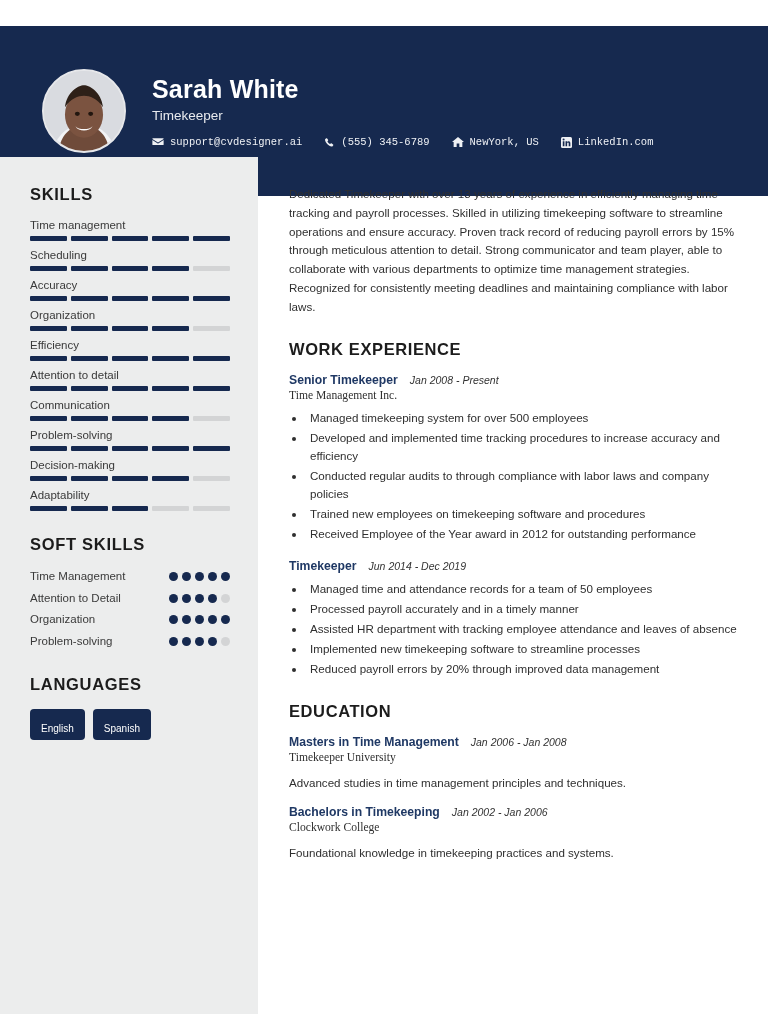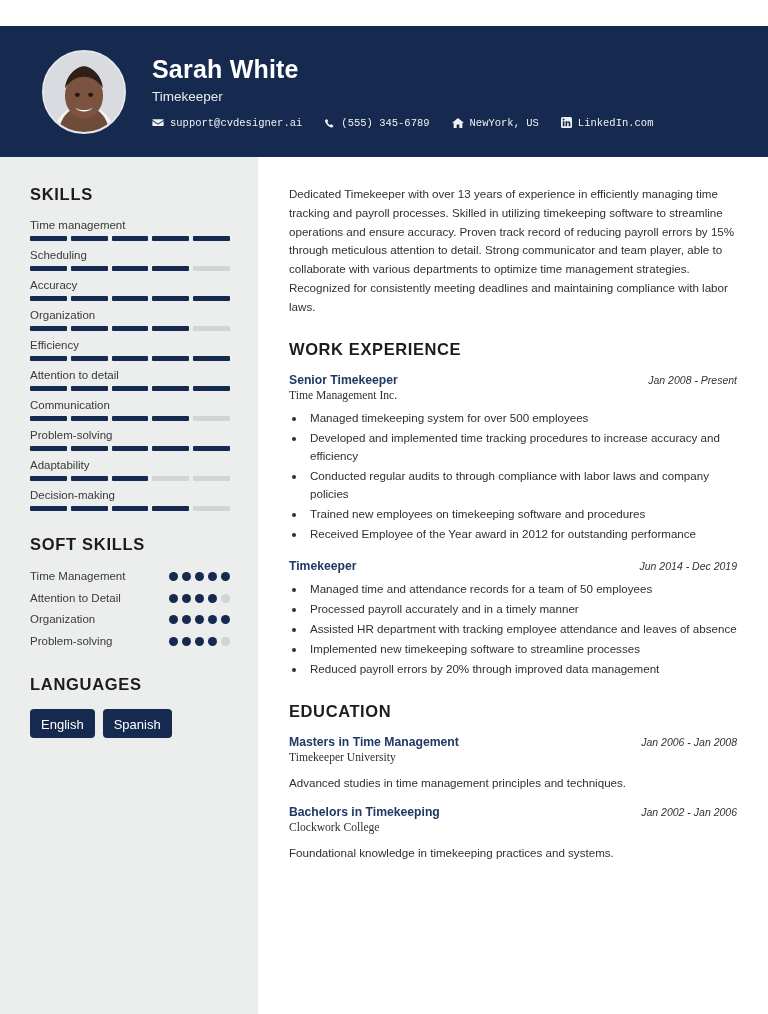--- a/index.html
+++ b/index.html
@@ -6,21 +6,21 @@
   html, body {
     width: 768px; height: 1014px;
     background: #ffffff;
     font-family: "Liberation Sans", sans-serif;
     -webkit-font-smoothing: antialiased;
   }
   .page { position: relative; width: 768px; height: 1014px; background: #ffffff; overflow: hidden; }
 
   
   .header {
-    position: absolute; left: 0; top: 26px; width: 768px; height: 131px;
+    position: absolute; left: 0; top: 26px; width: 768px; height: 170px;
     background: #16294f;
     display: flex; align-items: center;
   }
   .avatar {
     width: 84px; height: 84px; border-radius: 50%;
     margin-left: 42px; margin-right: 26px;
     background: #d8dade; overflow: hidden; position: relative; flex: none;
     border: 2px solid #e6e7ea;
   }
   .avatar svg { display: block; width: 100%; height: 100%; }
@@ -55,34 +55,34 @@
     margin-bottom: 6px; gap: 8px;
   }
   .soft-name { font-size: 11.5px; color: #3a3a3a; line-height: 1.35; max-width: 110px; }
   .dots { display: flex; gap: 4px; padding-top: 3px; flex: none; }
   .dot { width: 9px; height: 9px; border-radius: 50%; background: #d3d4d5; }
   .dot.on { background: #16294f; }
 
   .lang-h { margin-top: 26px; }
   .langs { display: flex; gap: 8px; flex-wrap: wrap; }
   .lang {
-    background: #16294f; color: #ffffff; font-size: 13px;
-    padding: 8px 11px 6px; border-radius: 4px;
+    background: #16294f; color: #ffffff; font-size: 10px;
+    padding: 14px 11px 6px; border-radius: 4px;
   }
 
   
   .main { position: absolute; left: 289px; top: 185px; width: 448px; }
   .main-h {
     font-size: 16.5px; font-weight: bold; color: #1c1c1c;
     letter-spacing: .6px; margin-bottom: 14px;
   }
   .summary { font-size: 11.6px; color: #2f2f2f; line-height: 1.62; }
   .sec { margin-top: 24px; }
   .entry { margin-bottom: 4px; }
-  .entry-top { display: flex; justify-content: space-between; align-items: baseline; gap: 12px; }
+  .entry-top { display: flex; align-items: baseline; gap: 12px; }
   .entry-title { font-size: 12.2px; font-weight: bold; color: #1f3864; }
   .entry-date { font-size: 10.5px; font-style: italic; color: #333333; white-space: nowrap; flex: none; }
   .entry-org { font-size: 11.6px; color: #2f2f2f; margin-top: 2px; font-family: Liberation Serif, serif; }
   .bullets { margin: 7px 0 0 17px; }
   .bullets li { font-size: 11.6px; color: #2f2f2f; line-height: 1.55; margin-bottom: 2px; padding-left: 4px; }
   .edu-entry { margin-bottom: 14px; }
   .edu-desc { font-size: 11.6px; color: #2f2f2f; margin-top: 10px; line-height: 1.5; }
 </style>
 </head>
 <body>
@@ -221,36 +221,36 @@
           <div class="skill-name">Problem-solving</div>
           <div class="bar">
             <div class="seg on"></div>
             <div class="seg on"></div>
             <div class="seg on"></div>
             <div class="seg on"></div>
             <div class="seg on"></div>
           </div>
         </div>
         <div class="skill">
+          <div class="skill-name">Decision-making</div>
+          <div class="bar">
+            <div class="seg on"></div>
+            <div class="seg on"></div>
+            <div class="seg on"></div>
+            <div class="seg on"></div>
+            <div class="seg"></div>
+          </div>
+        </div>
+        <div class="skill">
           <div class="skill-name">Adaptability</div>
           <div class="bar">
             <div class="seg on"></div>
             <div class="seg on"></div>
             <div class="seg on"></div>
             <div class="seg"></div>
-            <div class="seg"></div>
-          </div>
-        </div>
-        <div class="skill">
-          <div class="skill-name">Decision-making</div>
-          <div class="bar">
-            <div class="seg on"></div>
-            <div class="seg on"></div>
-            <div class="seg on"></div>
-            <div class="seg on"></div>
             <div class="seg"></div>
           </div>
         </div>
       </div>
 
     <div class="side-h soft-h">SOFT SKILLS</div>
     <div id="soft-list">
         <div class="soft-row">
           <div class="soft-name">Time Management</div>
           <div class="dots">

